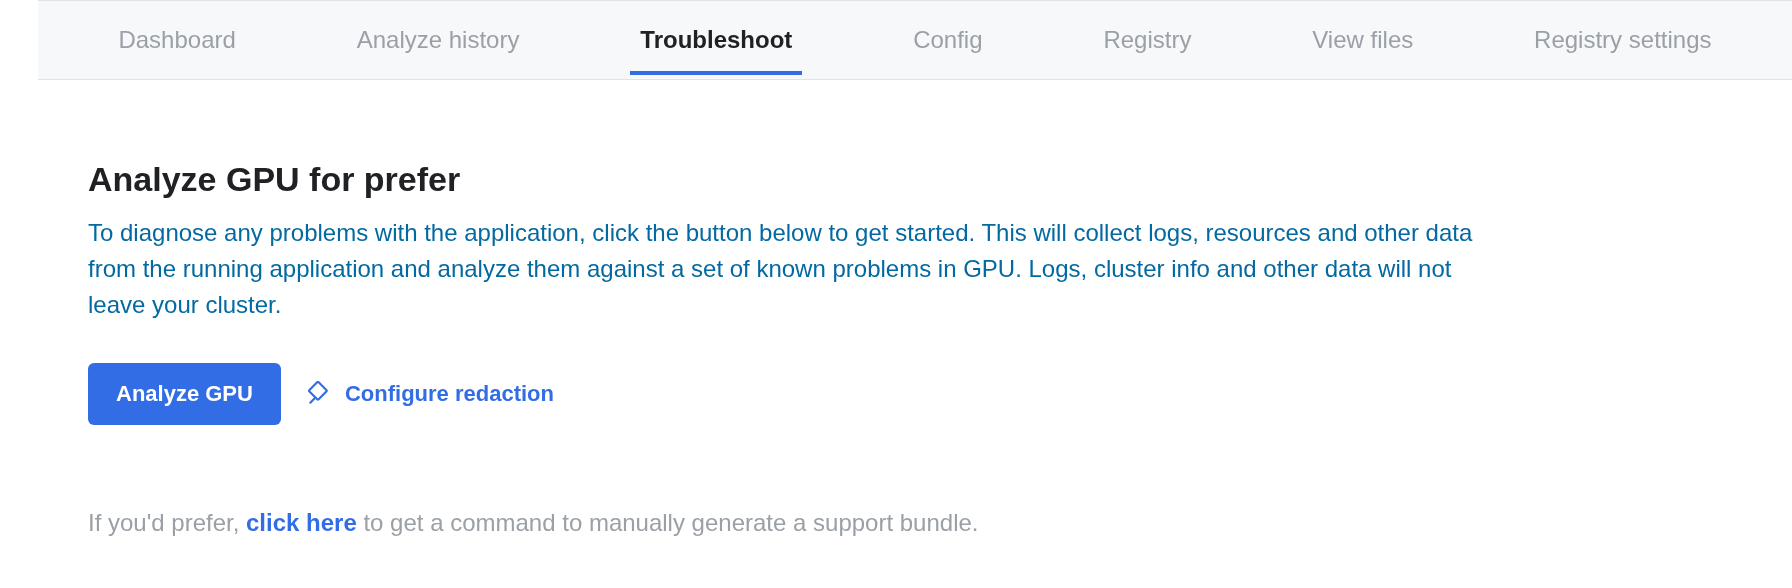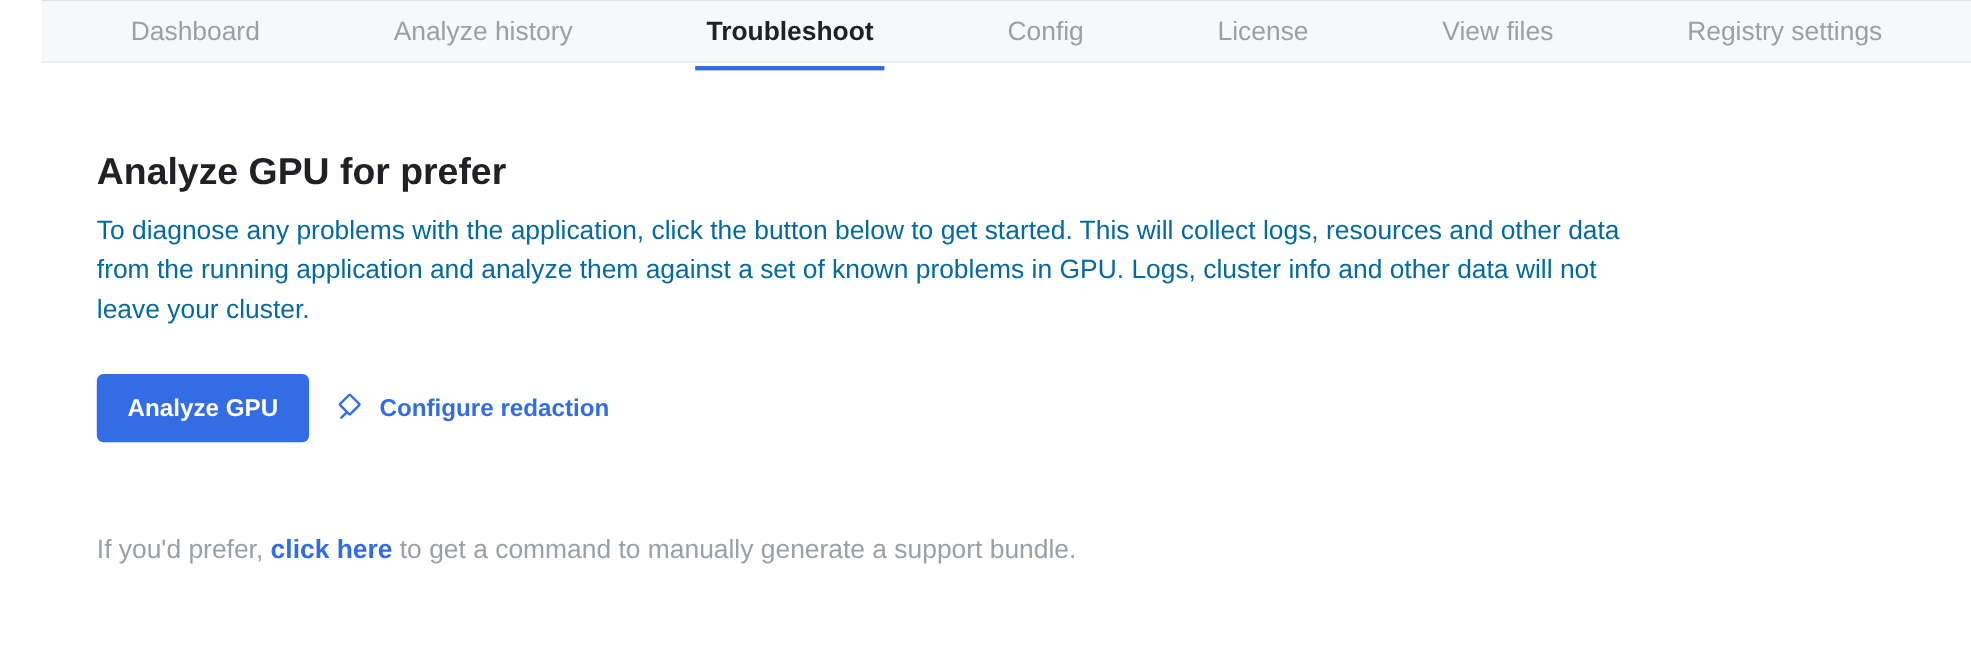--- a/index.html
+++ b/index.html
@@ -14,21 +14,21 @@
       height: 588px;
     }
     .nav-tabs {
       display: flex;
       justify-content: space-around;
       align-items: center;
       background: #f7f8fa;
       border-top: 1px solid #dfe3e8;
       border-bottom: 1px solid #dfe3e8;
       padding: 0 20px;
-      height: 57px;
+      height: 80px;
       margin-left: 38px;
     }
     .nav-tab {
       font-size: 24px;
       font-weight: 500;
       color: #9aa0a6;
       cursor: pointer;
       padding: 20px 10px;
       position: relative;
       white-space: nowrap;
@@ -109,21 +109,21 @@
     }
   </style>
 </head>
 <body>
 
 <div class="nav-tabs">
   <div class="nav-tab">Dashboard</div>
   <div class="nav-tab">Analyze history</div>
   <div class="nav-tab active">Troubleshoot</div>
   <div class="nav-tab">Config</div>
-  <div class="nav-tab">License</div>
+  <div class="nav-tab">Registry</div>
   <div class="nav-tab">View files</div>
   <div class="nav-tab">Registry settings</div>
 </div>
 
 <div class="content">
   <h1 class="page-title">Analyze GPU for prefer</h1>
   <p class="description">To diagnose any problems with the application, click the button below to get started. This will collect logs, resources and other data from the running application and analyze them against a set of known problems in GPU. Logs, cluster info and other data will not leave your cluster.</p>
 
   <div class="actions">
     <button class="analyze-button">Analyze GPU</button>

